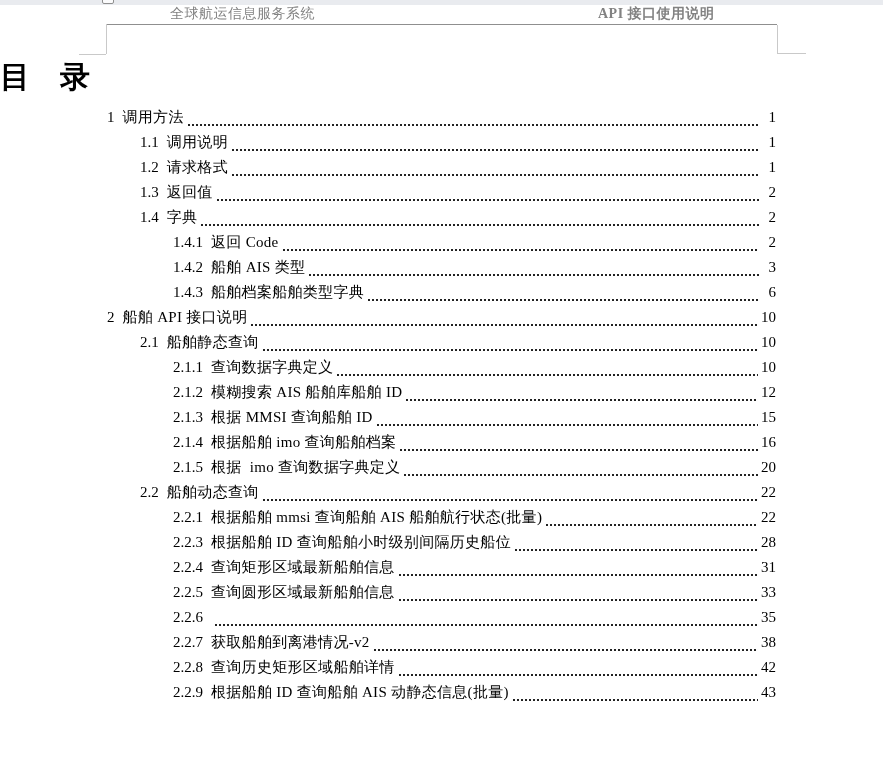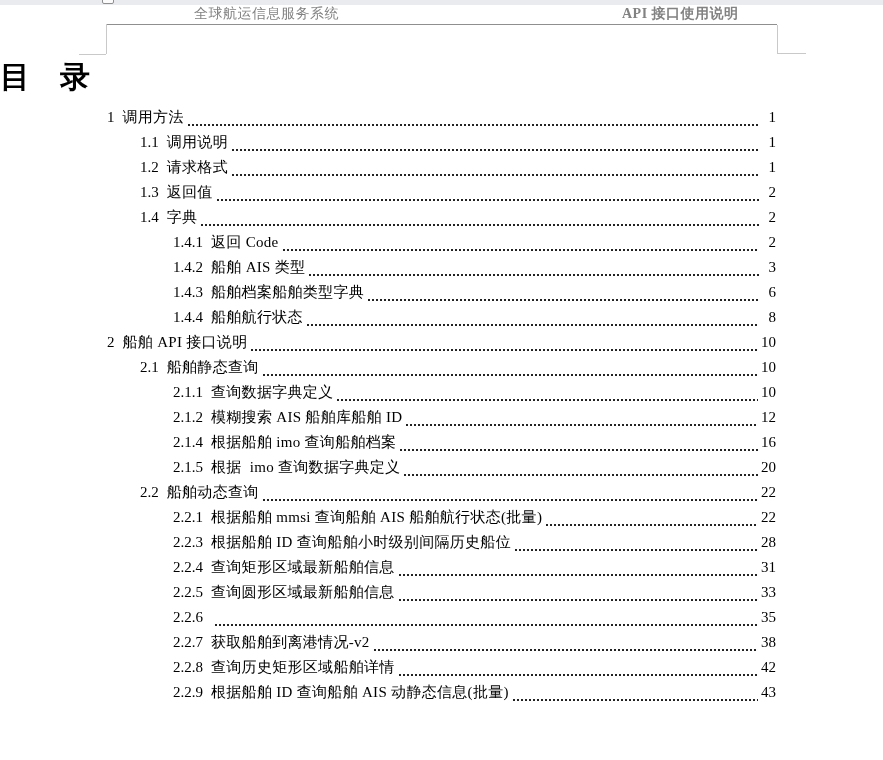--- a/index.html
+++ b/index.html
@@ -22,21 +22,20 @@
     background: #fbfbfc;
     border: 1px solid #8f8f8f;
     border-radius: 2px;
   }
   .header-text {
     position: absolute; top: 5px;
     font-size: 14px; line-height: 18px;
     color: #828282;
     letter-spacing: 0.5px;
     white-space: pre;
-    margin-left: 24px;
   }
   .header-text.left  { left: 170px; }
   .header-text.right { left: 598px; font-weight: bold; }
   .header-rule {
     position: absolute; top: 24px; left: 106px;
     width: 671px; height: 0;
     border-top: 1px solid #8f8f8f;
   }
   .bound-left-v {
     position: absolute; top: 24px; left: 106px;
@@ -173,26 +172,20 @@
       <span class="toc-page">3</span>
     </div>
 
     <div class="toc-row level-3">
       <span class="toc-num">1.4.3</span>
       <span class="toc-label">船舶档案船舶类型字典</span>
       <span class="leader"></span>
       <span class="toc-page">6</span>
     </div>
 
-    <div class="toc-row level-3">
-      <span class="toc-num">1.4.4</span>
-      <span class="toc-label">船舶航行状态</span>
-      <span class="leader"></span>
-      <span class="toc-page">8</span>
-    </div>
 
     <div class="toc-row level-1">
       <span class="toc-num">2</span>
       <span class="toc-label">船舶 API 接口说明</span>
       <span class="leader"></span>
       <span class="toc-page">10</span>
     </div>
 
     <div class="toc-row level-2">
       <span class="toc-num">2.1</span>
@@ -208,20 +201,26 @@
       <span class="toc-page">10</span>
     </div>
 
     <div class="toc-row level-3">
       <span class="toc-num">2.1.2</span>
       <span class="toc-label">模糊搜索 AIS 船舶库船舶 ID</span>
       <span class="leader"></span>
       <span class="toc-page">12</span>
     </div>
 
+    <div class="toc-row level-3">
+      <span class="toc-num">2.1.3</span>
+      <span class="toc-label">根据 MMSI 查询船舶 ID</span>
+      <span class="leader"></span>
+      <span class="toc-page">15</span>
+    </div>
 
     <div class="toc-row level-3">
       <span class="toc-num">2.1.4</span>
       <span class="toc-label">根据船舶 imo 查询船舶档案</span>
       <span class="leader"></span>
       <span class="toc-page">16</span>
     </div>
 
     <div class="toc-row level-3">
       <span class="toc-num">2.1.5</span>

